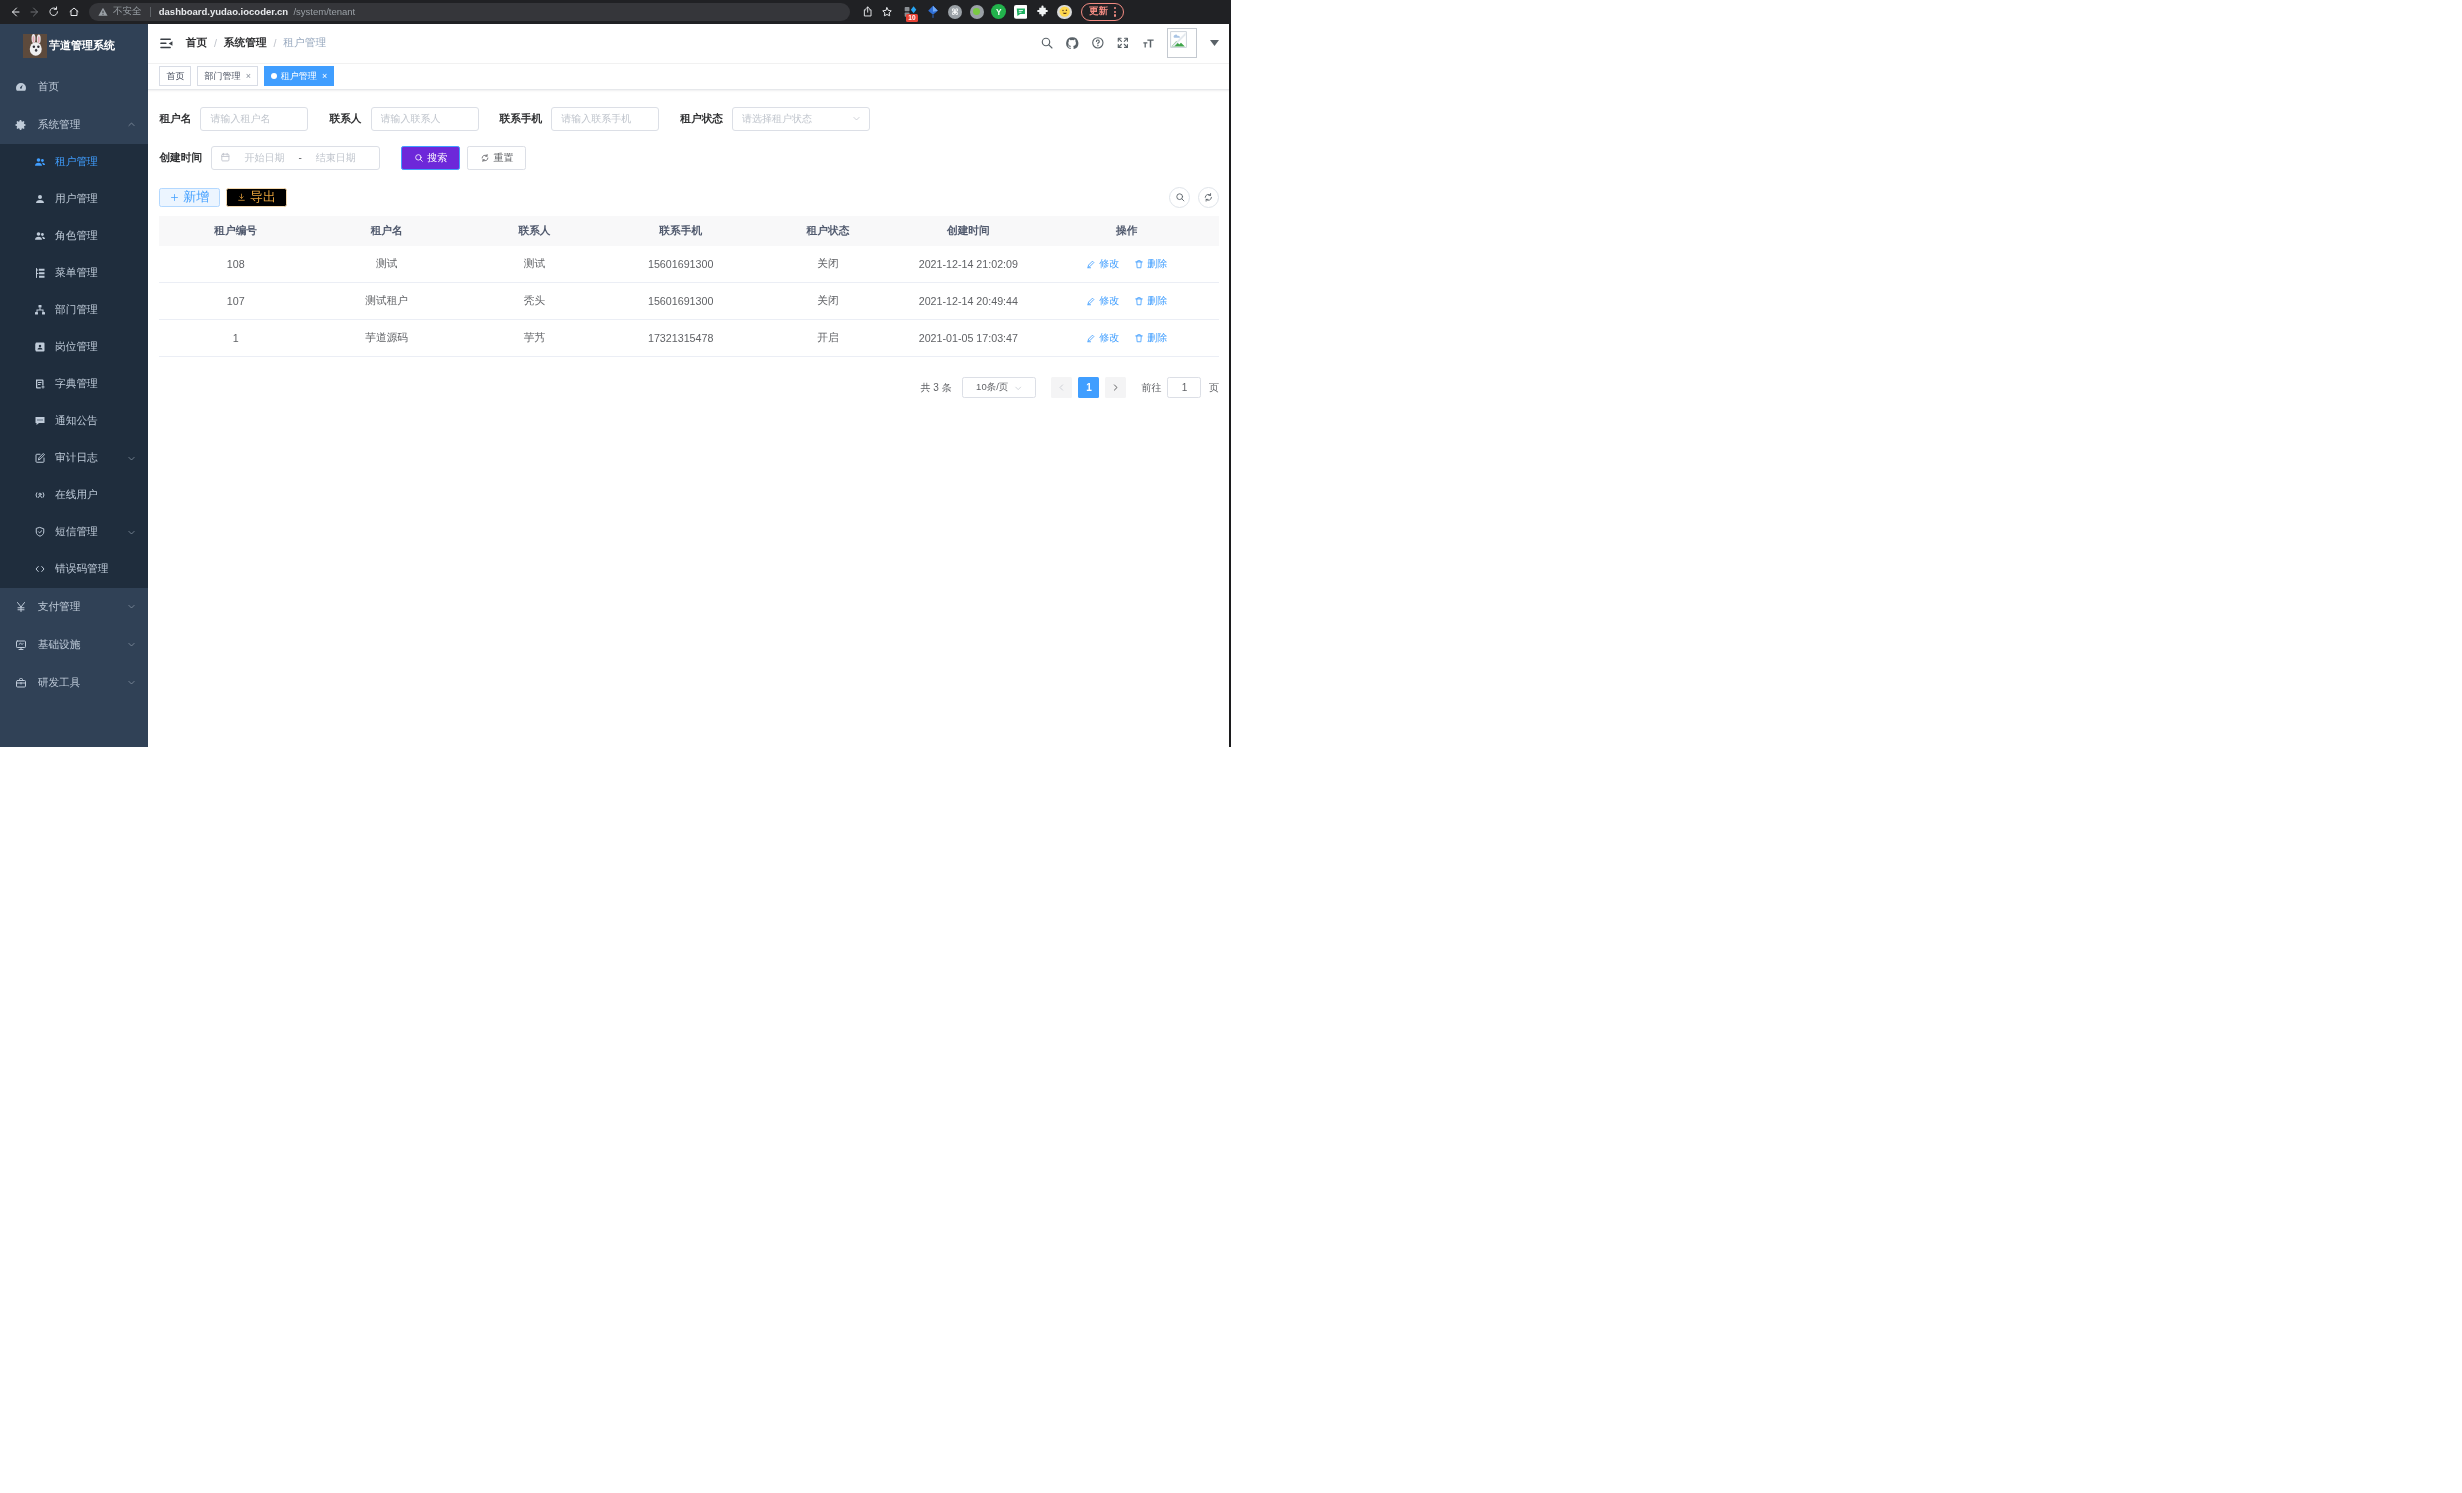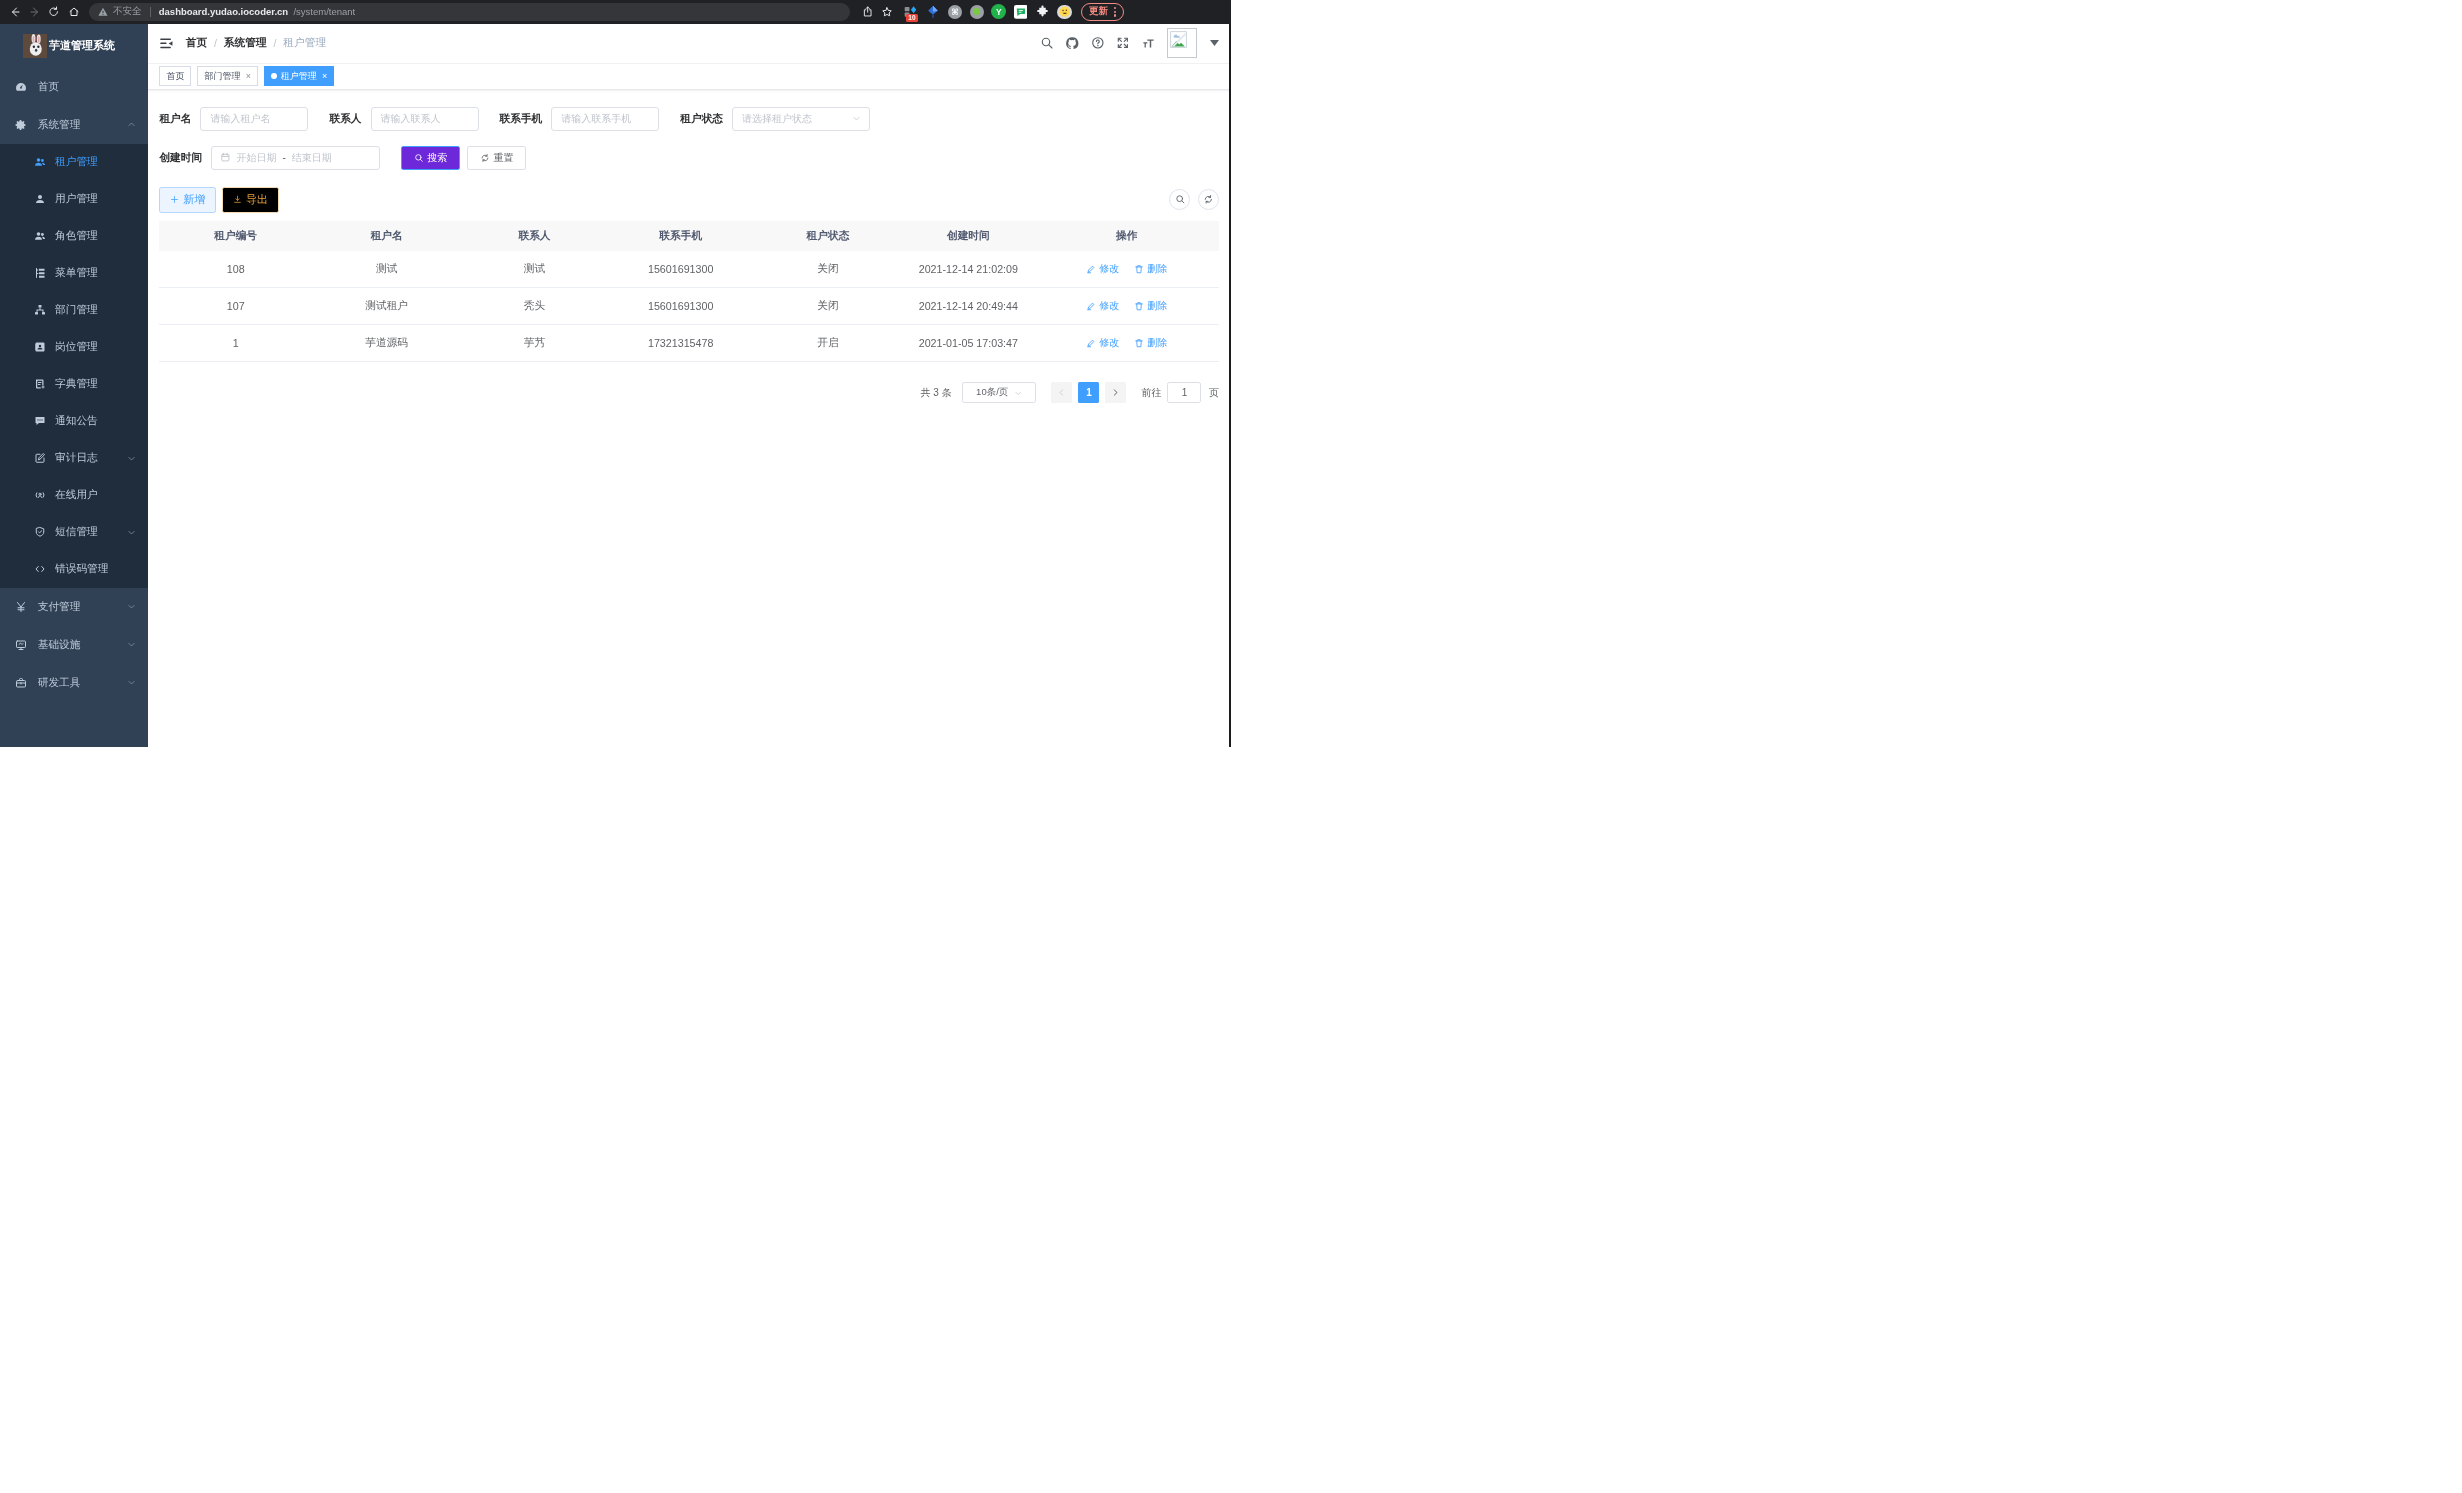--- a/index.html
+++ b/index.html
@@ -66,26 +66,26 @@
 
 .content{flex:1;padding:17px 12px 0 11.4px;background:#fff;overflow:hidden}
 .frow{display:flex;align-items:center;margin-bottom:15px}
 .fitem{display:flex;align-items:center;margin-right:21px}
 .flabel{font-weight:700;color:#303133;font-size:10.7px;margin-right:9px;white-space:nowrap}
 .tinput{height:24px;border:0.8px solid #dcdfe6;border-radius:3px;padding:0 9px;font-size:10px;color:#606266;font-family:inherit;outline:none;background:#fff}
 .tinput::placeholder{color:#bfc4cc}
 .w178{width:108px}
 .selectbox{width:138px;height:24px;border:0.8px solid #dcdfe6;border-radius:3px;display:flex;align-items:center;padding:0 7.6px 0 9px;color:#bfc4cc;font-size:10px;cursor:pointer}
 .selectbox .chev{margin-left:auto;color:#c0c4cc}
-.datebox{width:169px;height:24px;border:0.8px solid #dcdfe6;border-radius:3px;display:flex;align-items:center;padding:0 7.6px;gap:6px;font-size:10px;color:#bfc4cc;cursor:pointer}
+.datebox{width:169px;height:24px;border:0.8px solid #dcdfe6;border-radius:3px;display:flex;align-items:center;padding:0 7.6px;gap:14px;font-size:10px;color:#bfc4cc;cursor:pointer}
 .datebox .dsep{color:#606266}
 .btn{display:inline-flex;align-items:center;justify-content:center;gap:3.8px;height:24px;padding:0 11.4px;border-radius:2.3px;font-size:10px;cursor:pointer;border:0.8px solid #dcdfe6;background:#fff;color:#606266;font-family:inherit}
 .btn-primary{background:#6d28d9;border-color:#409eff;color:#fff}
 .btn-reset{margin-left:7.6px}
-.mini{height:26px;padding:1px 10px;font-size:11px}
+.mini{height:19px;padding:1px 10px;font-size:13px}
 .btn-plain-primary{background:#ecf5ff;border-color:#b3d8ff;color:#409eff}
 .btn-plain-warning{background:#000000;border-color:#f5dab1;color:#e6a23c;margin-left:6px}
 .actions-row{display:flex;align-items:center;margin-bottom:8.4px}
 .right-tools{margin-left:auto;display:flex;gap:7.6px}
 .circle-btn{width:21px;height:21px;border-radius:50%;border:0.8px solid #dfe4ea;background:#fff;color:#5a6268;display:flex;align-items:center;justify-content:center;cursor:pointer}
 
 
 table{width:100%;border-collapse:collapse;table-layout:fixed}
 thead th{background:#f8f8f9;height:30px;font-size:10.7px;font-weight:600;color:#515a6e;text-align:center;overflow:hidden;white-space:nowrap}
 tbody td{height:37px;text-align:center;font-size:10.7px;color:#606266;border-bottom:0.8px solid #ebeef5;overflow:hidden;white-space:nowrap}

